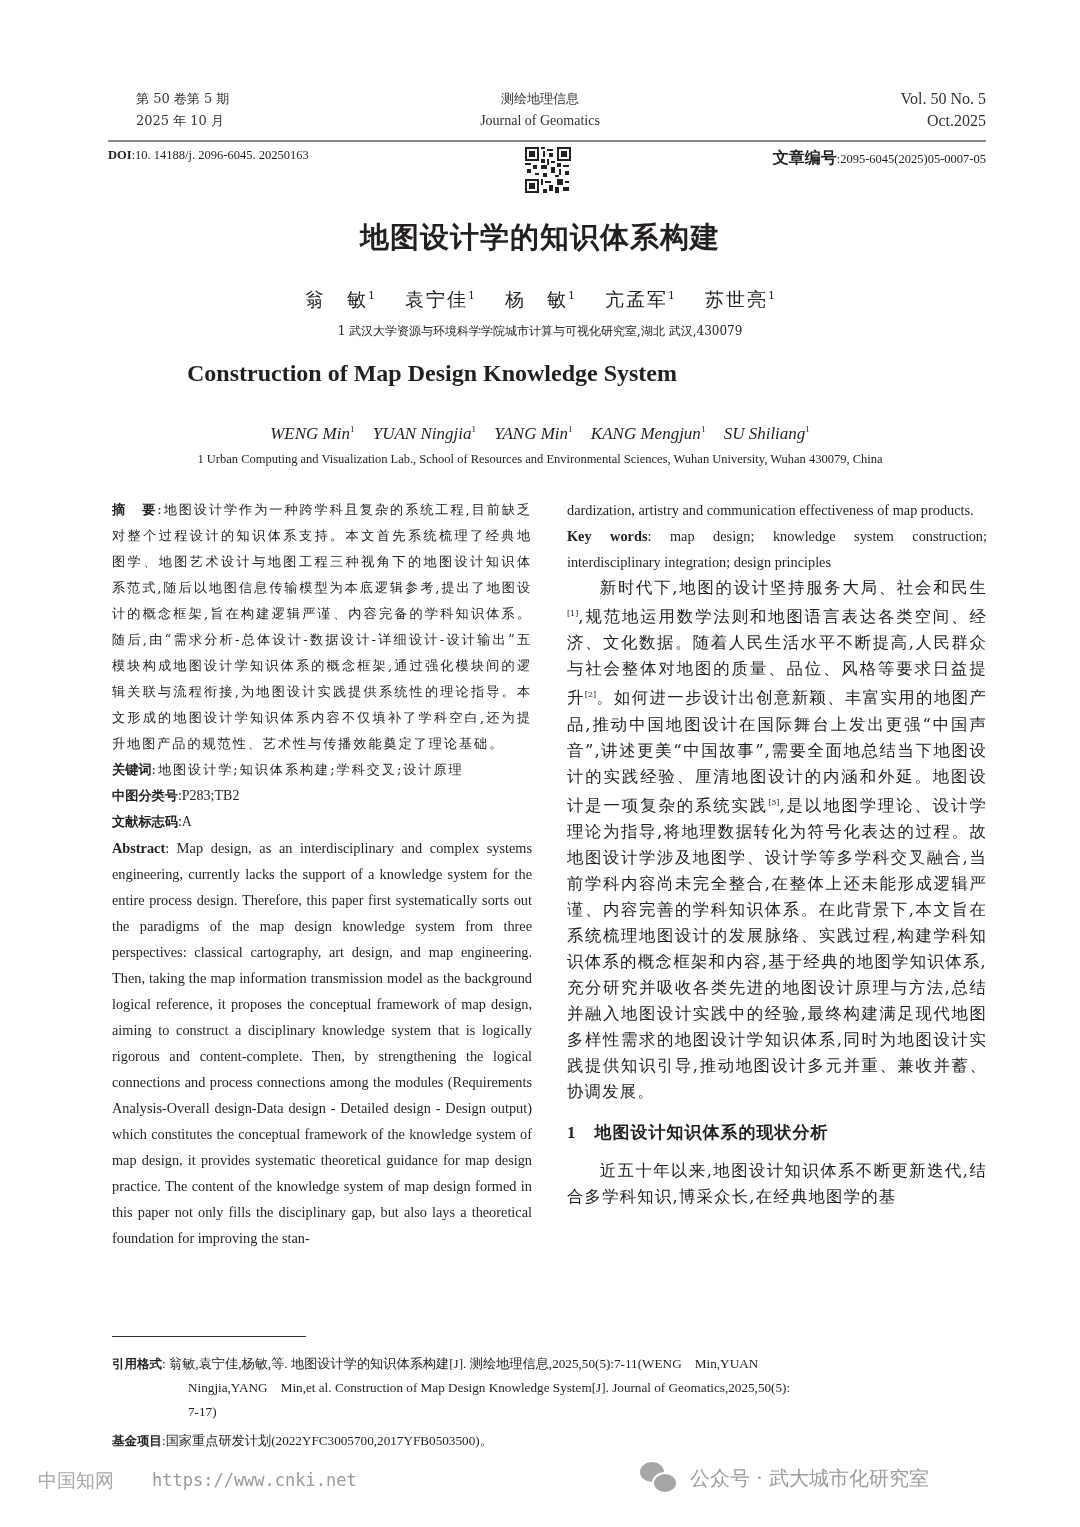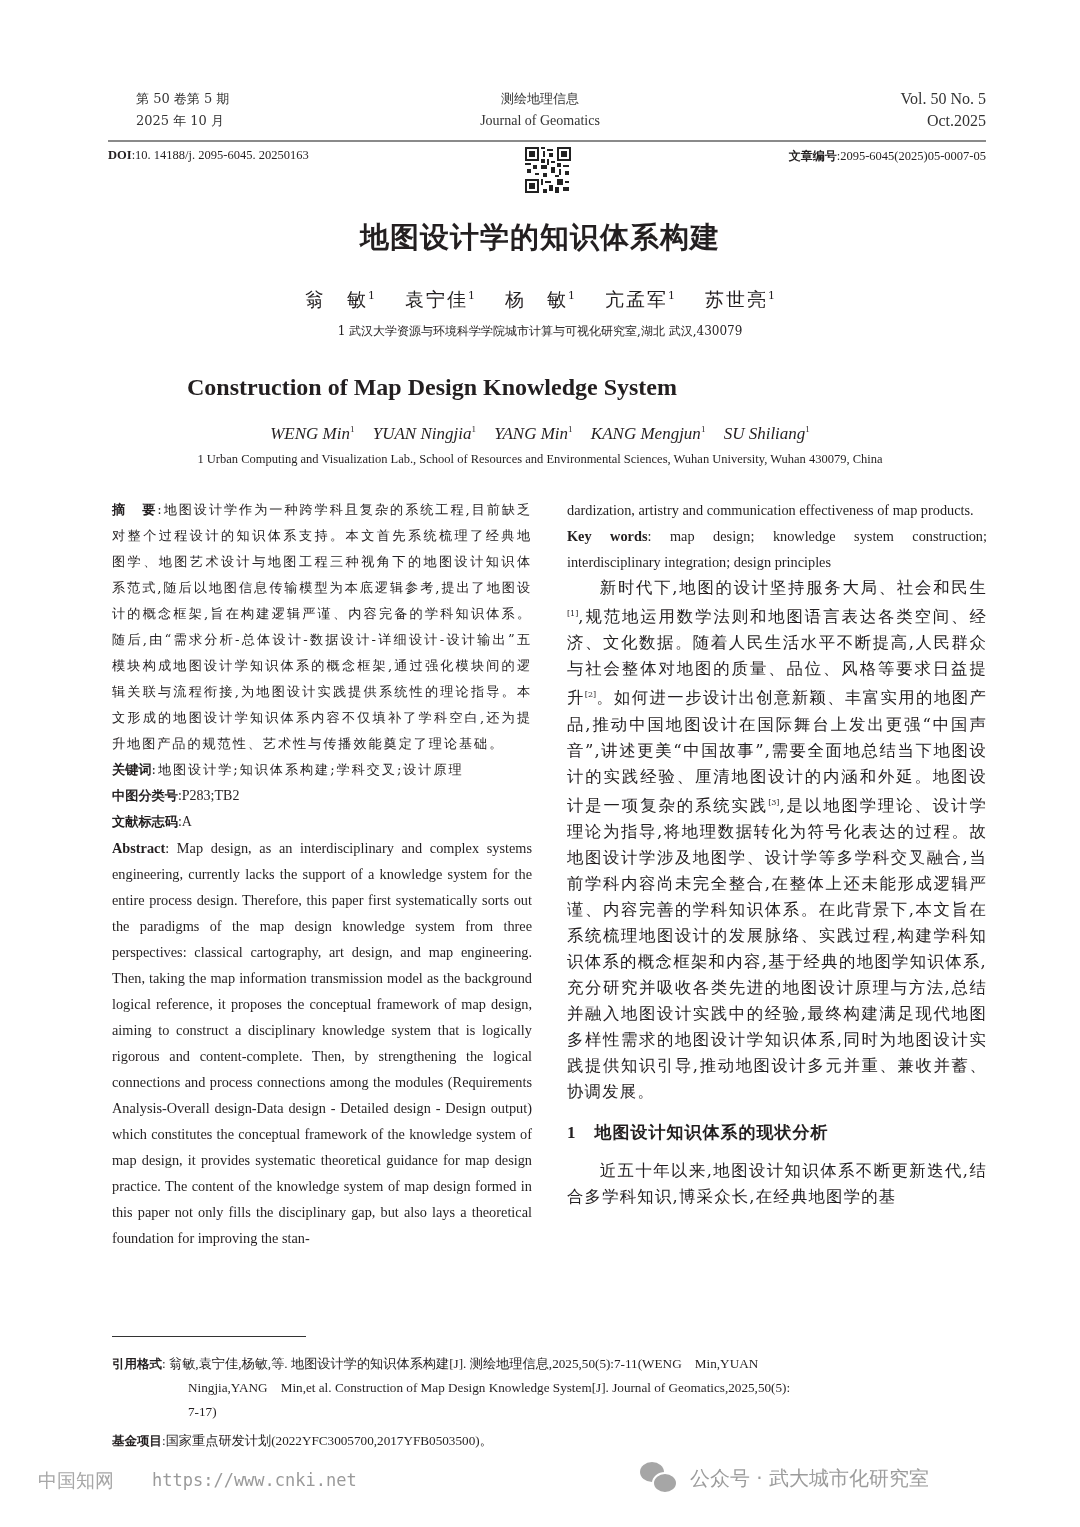--- a/index.html
+++ b/index.html
@@ -6,28 +6,28 @@
   body { width: 1080px; height: 1527px; position: relative; overflow: hidden; color: #231f20; font-family: "DejaVu Serif", serif; }
   .abs { position: absolute; }
   .hdr { font-size: 13px; color: #333; line-height: 22px; }
   .hdr-left { left: 116px; top: 88px; margin-left: 20px; }
   .hdr-center { left: 0; width: 1080px; top: 88px; text-align: center; }
   .hdr-right { right: 94px; top: 88px; text-align: right; font-family: "Liberation Serif", serif; font-size: 16px; }
   .hdr-rule { left: 108px; top: 140px; width: 878px; height: 2px; background: #8a8a8a; }
   .doi { left: 108px; top: 148px; font-size: 12.5px; font-family: "Liberation Serif", serif; }
   .doi b { font-weight: bold; }
   .artno { right: 94px; top: 148px; font-size: 12.5px; font-family: "Liberation Serif", serif; }
-  .artno b { font-weight: bold; font-family: "DejaVu Sans", sans-serif; font-size: 12px; }
+  .artno b { font-weight: bold; font-family: "DejaVu Sans", sans-serif; font-size: 16px; }
   .qr { left: 525px; top: 147px; width: 46px; height: 46px; }
   .title-cn { left: 0; width: 1080px; top: 218px; text-align: center; font-size: 29px; font-weight: bold; font-family: "DejaVu Sans", sans-serif; letter-spacing: 1px; }
   .authors-cn { left: 0; width: 1080px; top: 287px; text-align: center; font-size: 19px; letter-spacing: 2px; }
   .authors-cn .au { margin: 0 11px; text-align: right; }
   .authors-cn sup { font-size: 11px; letter-spacing: 0; }
   .affil-cn { left: 0; width: 1080px; top: 323px; text-align: center; font-size: 12px; }
-  .title-en { left: 0; width: 864px; top: 374px; text-align: center; font-size: 24px; font-weight: bold; font-family: "Liberation Serif", serif; }
+  .title-en { left: 0; width: 864px; top: 360px; text-align: center; font-size: 24px; font-weight: bold; font-family: "Liberation Serif", serif; }
   .authors-en { left: 0; width: 1080px; top: 424px; text-align: center; font-size: 17px; font-style: italic; font-family: "Liberation Serif", serif; }
   .authors-en .au { margin: 0 7px; }
   .authors-en sup { font-size: 9px; font-style: normal; }
   .affil-en { left: 0; width: 1080px; top: 452px; text-align: center; font-size: 12.5px; font-family: "Liberation Serif", serif; }
 
   .col { width: 420px; font-size: 13.2px; line-height: 26px; text-align: justify; }
   .col-left { left: 112px; top: 497px; }
   .col-right { left: 567px; top: 497px; }
   .col p { margin: 0; }
   .lbl { font-weight: bold; font-family: "DejaVu Sans", sans-serif; }
@@ -63,21 +63,21 @@
   <div>测绘地理信息</div>
   <div style="font-family:'Liberation Serif',serif;font-size:14px;">Journal of Geomatics</div>
 </div>
 <div class="abs hdr hdr-right">
   <div>Vol. 50 No. 5</div>
   <div>Oct.2025</div>
 </div>
 <div class="abs hdr-rule"></div>
 
 <div class="abs doi">
-  <b>DOI</b><span>:10. 14188/j. 2095-6045. 20250163</span>
+  <b>DOI</b><span>:10. 14188/j. 2096-6045. 20250163</span>
 </div>
 <div class="abs qr">
   <svg width="46" height="46" viewBox="0 0 23 23" shape-rendering="crispEdges">
     <rect width="23" height="23" fill="#fff"></rect>
     <g fill="#222">
       <rect x="0" y="0" width="7" height="7"></rect>
         <rect x="1" y="1" width="5" height="5" fill="#fff"></rect>
         <rect x="2" y="2" width="3" height="3"></rect>
       <rect x="16" y="0" width="7" height="7"></rect>
         <rect x="17" y="1" width="5" height="5" fill="#fff"></rect>

